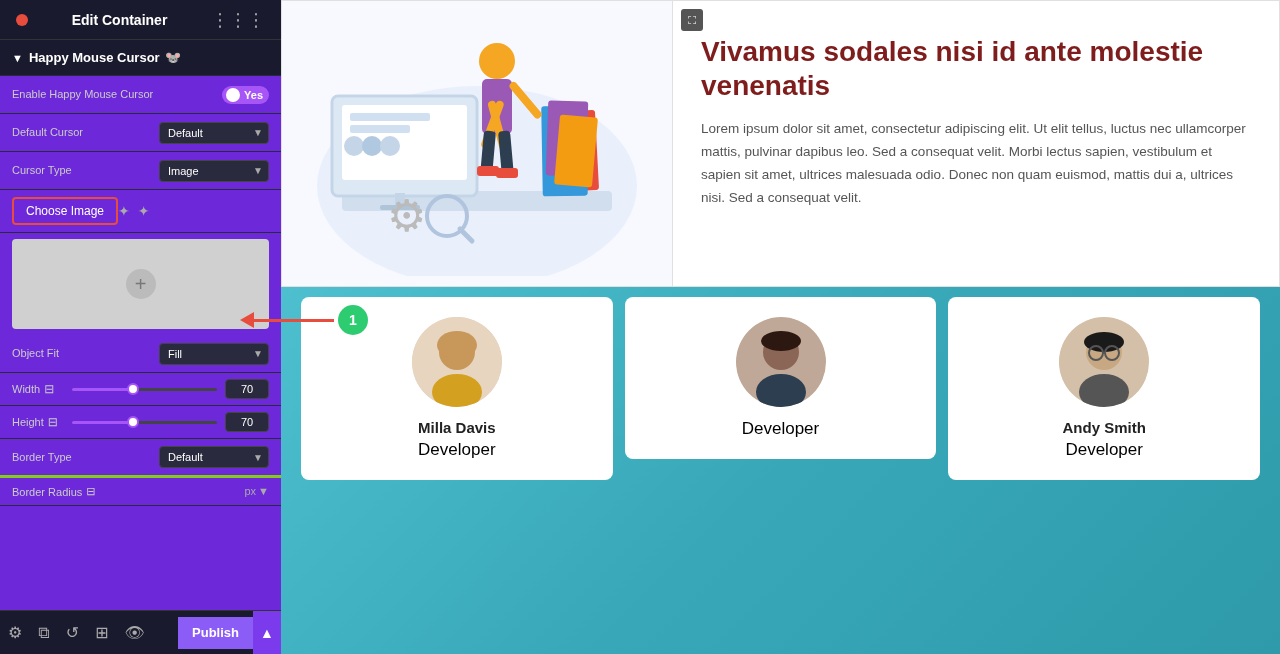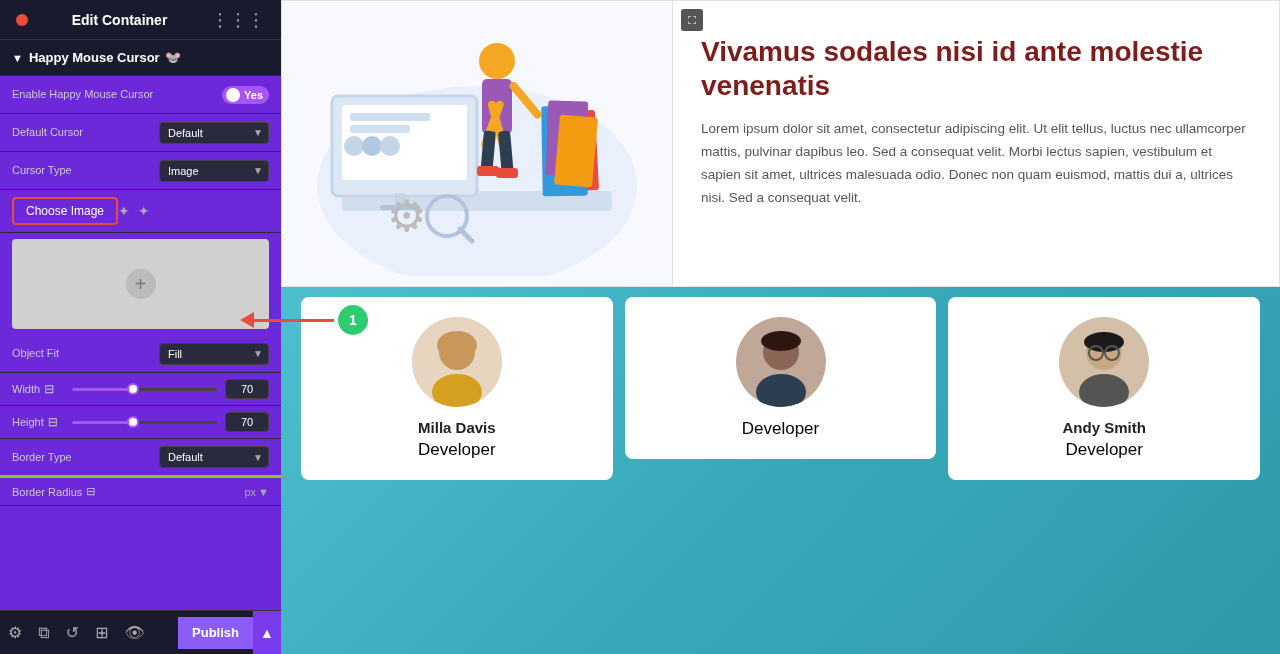--- a/index.html
+++ b/index.html
@@ -229,21 +229,21 @@
 
     .border-row {
       display: flex;
       align-items: center;
       padding: 7px 12px;
       border-bottom: 3px solid #84cc16;
     }
 
     .border-radius-row {
       display: flex;
-      align-items: flex-end;
+      align-items: flex-start;
       padding: 7px 12px;
       border-bottom: 1px solid #2a2a3e;
     }
     .br-label {
       font-size: 11px;
       color: #ccc;
       flex: 1;
       display: flex;
       align-items: center;
       gap: 4px;

